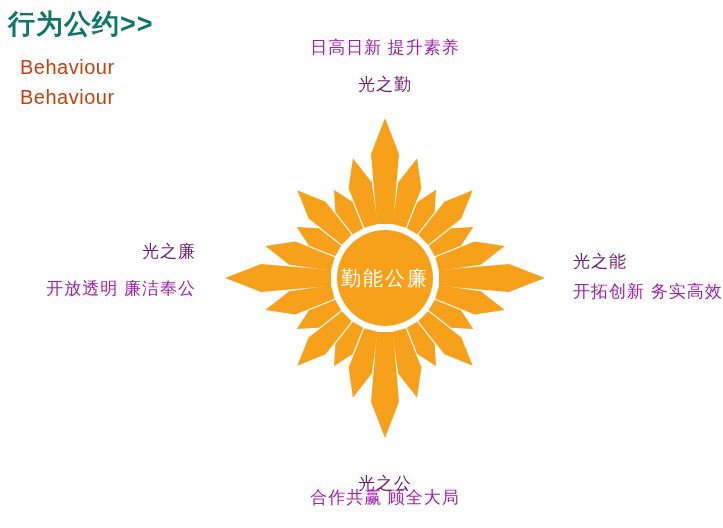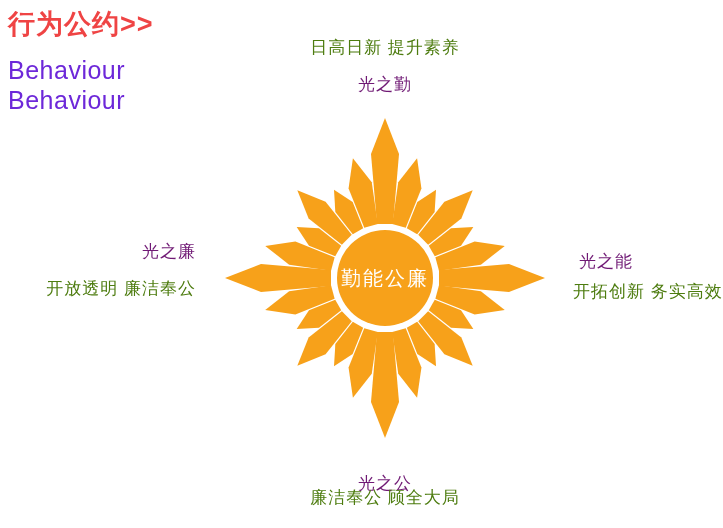--- a/index.html
+++ b/index.html
@@ -6,47 +6,47 @@
   body {
     width: 723px;
     height: 528px;
     background: #ffffff;
     font-family: "Liberation Sans", "DejaVu Sans", sans-serif;
     position: relative;
     overflow: hidden;
   }
   .title-cn {
     position: absolute; left: 8px; top: 6px;
-    color: #ef4444; font-size: 27px; font-weight: bold; letter-spacing: 1px;
+    color: #0f766e; font-size: 27px; font-weight: bold; letter-spacing: 1px;
     white-space: nowrap;
   }
   .title-en {
-    position: absolute; left: 8px;
-    color: #6d28d9; font-size: 25px; letter-spacing: 0.5px;
+    position: absolute; left: 20px;
+    color: #c2410c; font-size: 20px; letter-spacing: 0.5px;
     white-space: nowrap;
   }
   .title-en.line1 { top: 56px; }
   .title-en.line2 { top: 86px; }
 
   .node-desc {
-    position: absolute; color: #4d7c0f; font-size: 17px;
+    position: absolute; color: #a21caf; font-size: 17px;
     letter-spacing: 1px; white-space: nowrap;
   }
   .node-name {
     position: absolute; color: #701a75; font-size: 17px;
     letter-spacing: 1px; white-space: nowrap;
   }
   .centered { left: 235px; width: 300px; text-align: center; }
   .right-aligned { left: -104px; width: 300px; text-align: right; }
 
   .top-desc { top: 36px; }
   .top-name { top: 73px; }
   .left-name { top: 240px; }
   .left-desc { top: 277px; }
-  .right-name { left: 573px; top: 250px; margin-left: 6px; }
+  .right-name { left: 573px; top: 250px; }
   .right-desc { left: 573px; top: 280px; }
   .bottom-name { top: 452px; margin-top: 20px; }
   .bottom-desc { top: 486px; }
 
   .sun {
     position: absolute; left: 205px; top: 98px;
     width: 360px; height: 360px;
   }
   .sun svg { display: block; }
   .sun-center-text {
@@ -68,21 +68,21 @@
   <div class="node-desc centered top-desc">日高日新 提升素养</div>
   <div class="node-name centered top-name">光之勤</div>
 
   <div class="node-name right-aligned left-name">光之廉</div>
   <div class="node-desc right-aligned left-desc">开放透明 廉洁奉公</div>
 
   <div class="node-name right-name">光之能</div>
   <div class="node-desc right-desc">开拓创新 务实高效</div>
 
   <div class="node-name centered bottom-name">光之公</div>
-  <div class="node-desc centered bottom-desc">廉洁奉公 顾全大局</div>
+  <div class="node-desc centered bottom-desc">合作共赢 顾全大局</div>
 
   <div class="sun">
     <svg width="360" height="360" viewBox="0 0 360 360" aria-hidden="true">
       <defs>
         <polygon id="ray-long" points="172,126 166,56 180,20 194,56 188,126"></polygon>
         <polygon id="ray-med" points="173,126 168,84 180,56 192,84 187,126"></polygon>
         <polygon id="ray-short" points="174,126 170,98 180,78 190,98 186,126"></polygon>
       </defs>
       <g fill="#F7A11A">
         <use href="#ray-long" transform="rotate(0 180 180)"></use>

